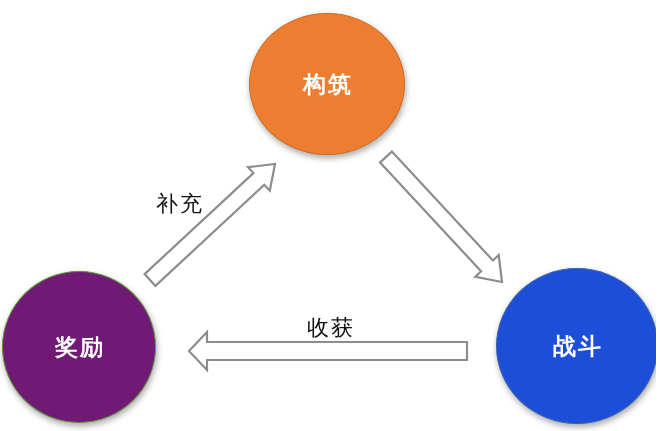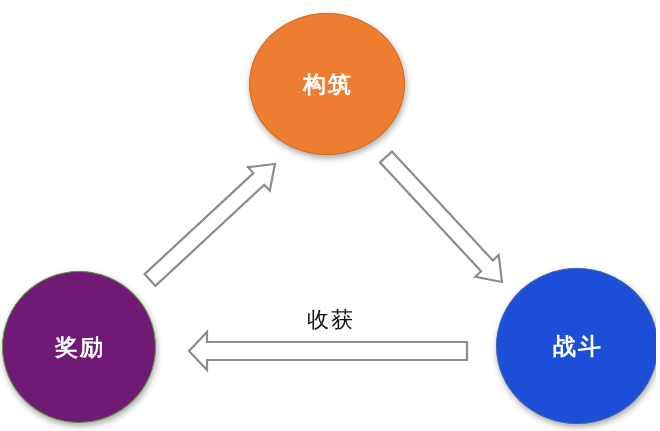--- a/index.html
+++ b/index.html
@@ -53,21 +53,21 @@
     position: absolute;
     transform: translate(-50%, -50%);
     font-size: 22px;
     color: #111111;
     letter-spacing: 2px;
     text-indent: 2px;
     white-space: nowrap;
   }
   .edge-label-replenish { left: 179px; top: 204px; }
   .edge-label-validate  { left: 476px; top: 204px; }
-  .edge-label-harvest   { left: 330px; top: 320px; }
+  .edge-label-harvest   { left: 330px; top: 328px; }
 </style>
 </head>
 <body>
 
 <div class="canvas">
 
   <svg class="arrow-layer" viewBox="0 0 660 431" aria-hidden="true">
     <polygon points="155.4,285.9 264.3,184.8 269.8,190.7 275,164 248,167.2 253.4,173.1 144.6,274.1"></polygon>
     <polygon points="380.1,162.4 481.1,271.3 475.3,276.8 502,282 498.7,255 492.9,260.5 391.9,151.6"></polygon>
     <polygon points="467,342 207,342 207,332 189,351 207,370 207,360 467,360"></polygon>
@@ -78,15 +78,16 @@
   </div>
 
   <div class="node node-reward" style="background-color: #701a75; border-color: rgb(94, 146, 57);">
     <span class="node-label">奖励</span>
   </div>
 
   <div class="node node-combat" style="background-color: #1d4ed8; border-color: rgb(58, 99, 173);">
     <span class="node-label">战斗</span>
   </div>
 
+  <div class="edge-label edge-label-replenish">补充</div>
   <div class="edge-label edge-label-harvest">收获</div>
 
 </div>
 
 </body></html>

